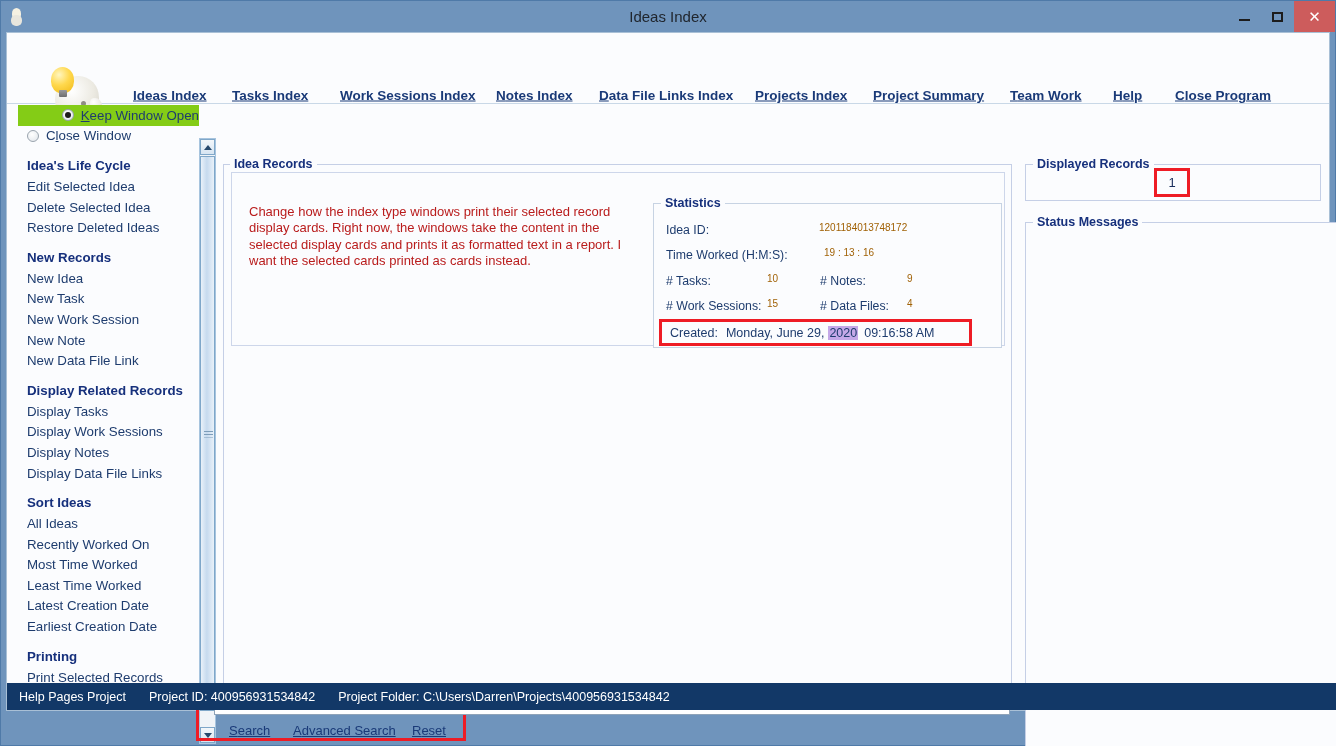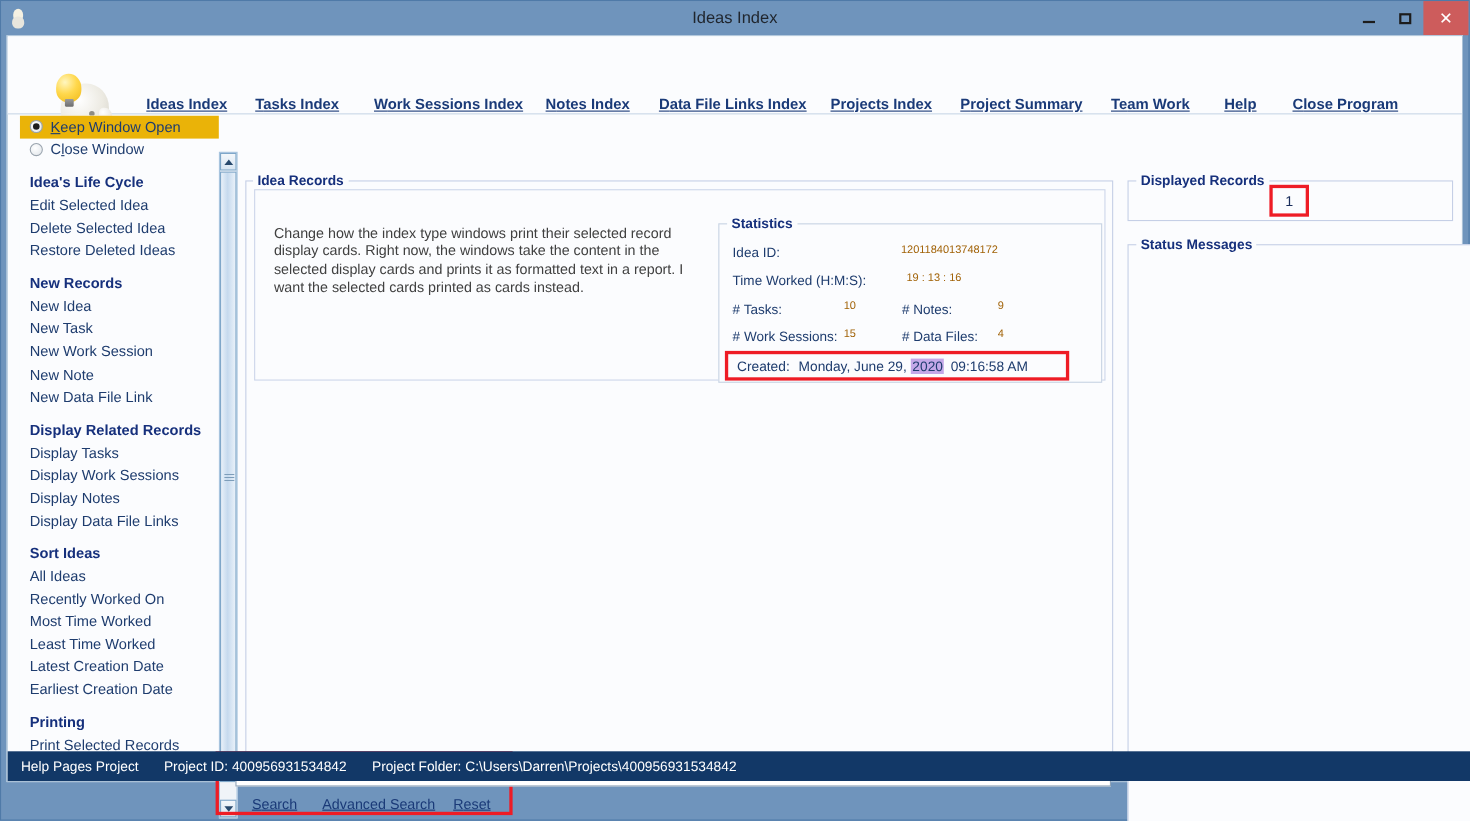--- a/index.html
+++ b/index.html
@@ -139,21 +139,22 @@
     color: #1e3c6e;
     white-space: nowrap;
     cursor: default;
     padding-left: 9px;
     display: flex; align-items: center;
   }
   .side-row.header {
     font-weight: bold; color: #16307c; margin-top: 9px; height: 21px;
   }
   .side-row.selected {
-    background: #eab308;
+    background: #84cc16;
+    justify-content: flex-end;
   }
   .radio {
     display: inline-block;
     width: 12px; height: 12px; border-radius: 50%;
     border: 1px solid #9aa4ae;
     background: radial-gradient(circle at 40% 35%, #ffffff, #dfe4e9);
     margin-right: 7px; position: relative; flex: none;
   }
   .radio.on::after {
     content: ""; position: absolute; left: 2px; top: 2px;
@@ -208,21 +209,21 @@
 
   #record-card {
     position: absolute; left: 7px; top: 7px;
     width: 774px; height: 174px;
     background: #fbfcfe;
     border: 1px solid #cdd6ea;
   }
   #record-text {
     position: absolute; left: 17px; top: 31px;
     width: 385px;
-    font-size: 13px; line-height: 16.4px; color: #404040;
+    font-size: 13px; line-height: 16.4px; color: #b91c1c;
   }
 
   #grp-stats {
     left: 421px; top: 18px; width: 349px; height: 145px;
     border: 1px solid #c7d3e3; background: #fbfcfe;
   }
   .stat-row { position: absolute; font-size: 12.3px; color: #1e3c6e; white-space: nowrap; }
   .stat-val { position: absolute; font-size: 10px; color: #a16207; white-space: nowrap; }
 
   #created-box {
@@ -314,21 +315,21 @@
           <div class="nose"></div>
         <div class="eye"></div>
           <div class="bulb"></div>
           <div class="bulb-base"></div>
       </div>
       <div id="nav-items">
           <div class="navlink" style="left: 126px;"><span class="acc">I</span><span style="text-decoration: underline;">deas Index</span></div>
           <div class="navlink" style="left: 225px; text-align: center;"><span class="acc">T</span><span style="text-decoration: underline;">asks Index</span></div>
           <div class="navlink" style="left: 333px;"><span class="acc">W</span><span style="text-decoration: underline;">ork Sessions Index</span></div>
           <div class="navlink" style="left: 489px;"><span class="acc">N</span><span style="text-decoration: underline;">otes Index</span></div>
-          <div class="navlink" style="left: 592px;"><span class="acc">D</span><span style="text-decoration: underline; margin-top: 21px;">ata File Links Index</span></div>
+          <div class="navlink" style="left: 592px;"><span class="acc">D</span><span style=" margin-top: 21px;">ata File Links Index</span></div>
           <div class="navlink u" style="left: 748px;">Projects Index</div>
           <div class="navlink" style="left: 866px;"><span class="acc">P</span><span style="text-decoration: underline; margin-top: 12px;">roject Summary</span></div>
           <div class="navlink" style="left: 1003px;"><span class="plain" style="text-decoration: underline;">T</span><span class="acc">e</span><span style="text-decoration: underline;">am Work</span></div>
           <div class="navlink" style="left: 1106px;"><span class="acc">H</span><span style="text-decoration: underline;">elp</span></div>
           <div class="navlink" style="left: 1168px;"><span class="acc">C</span><span style="text-decoration: underline;">lose Program</span></div>
         </div>
     </div>
 
     <div id="sidebar">
         <div class="side-row selected">

